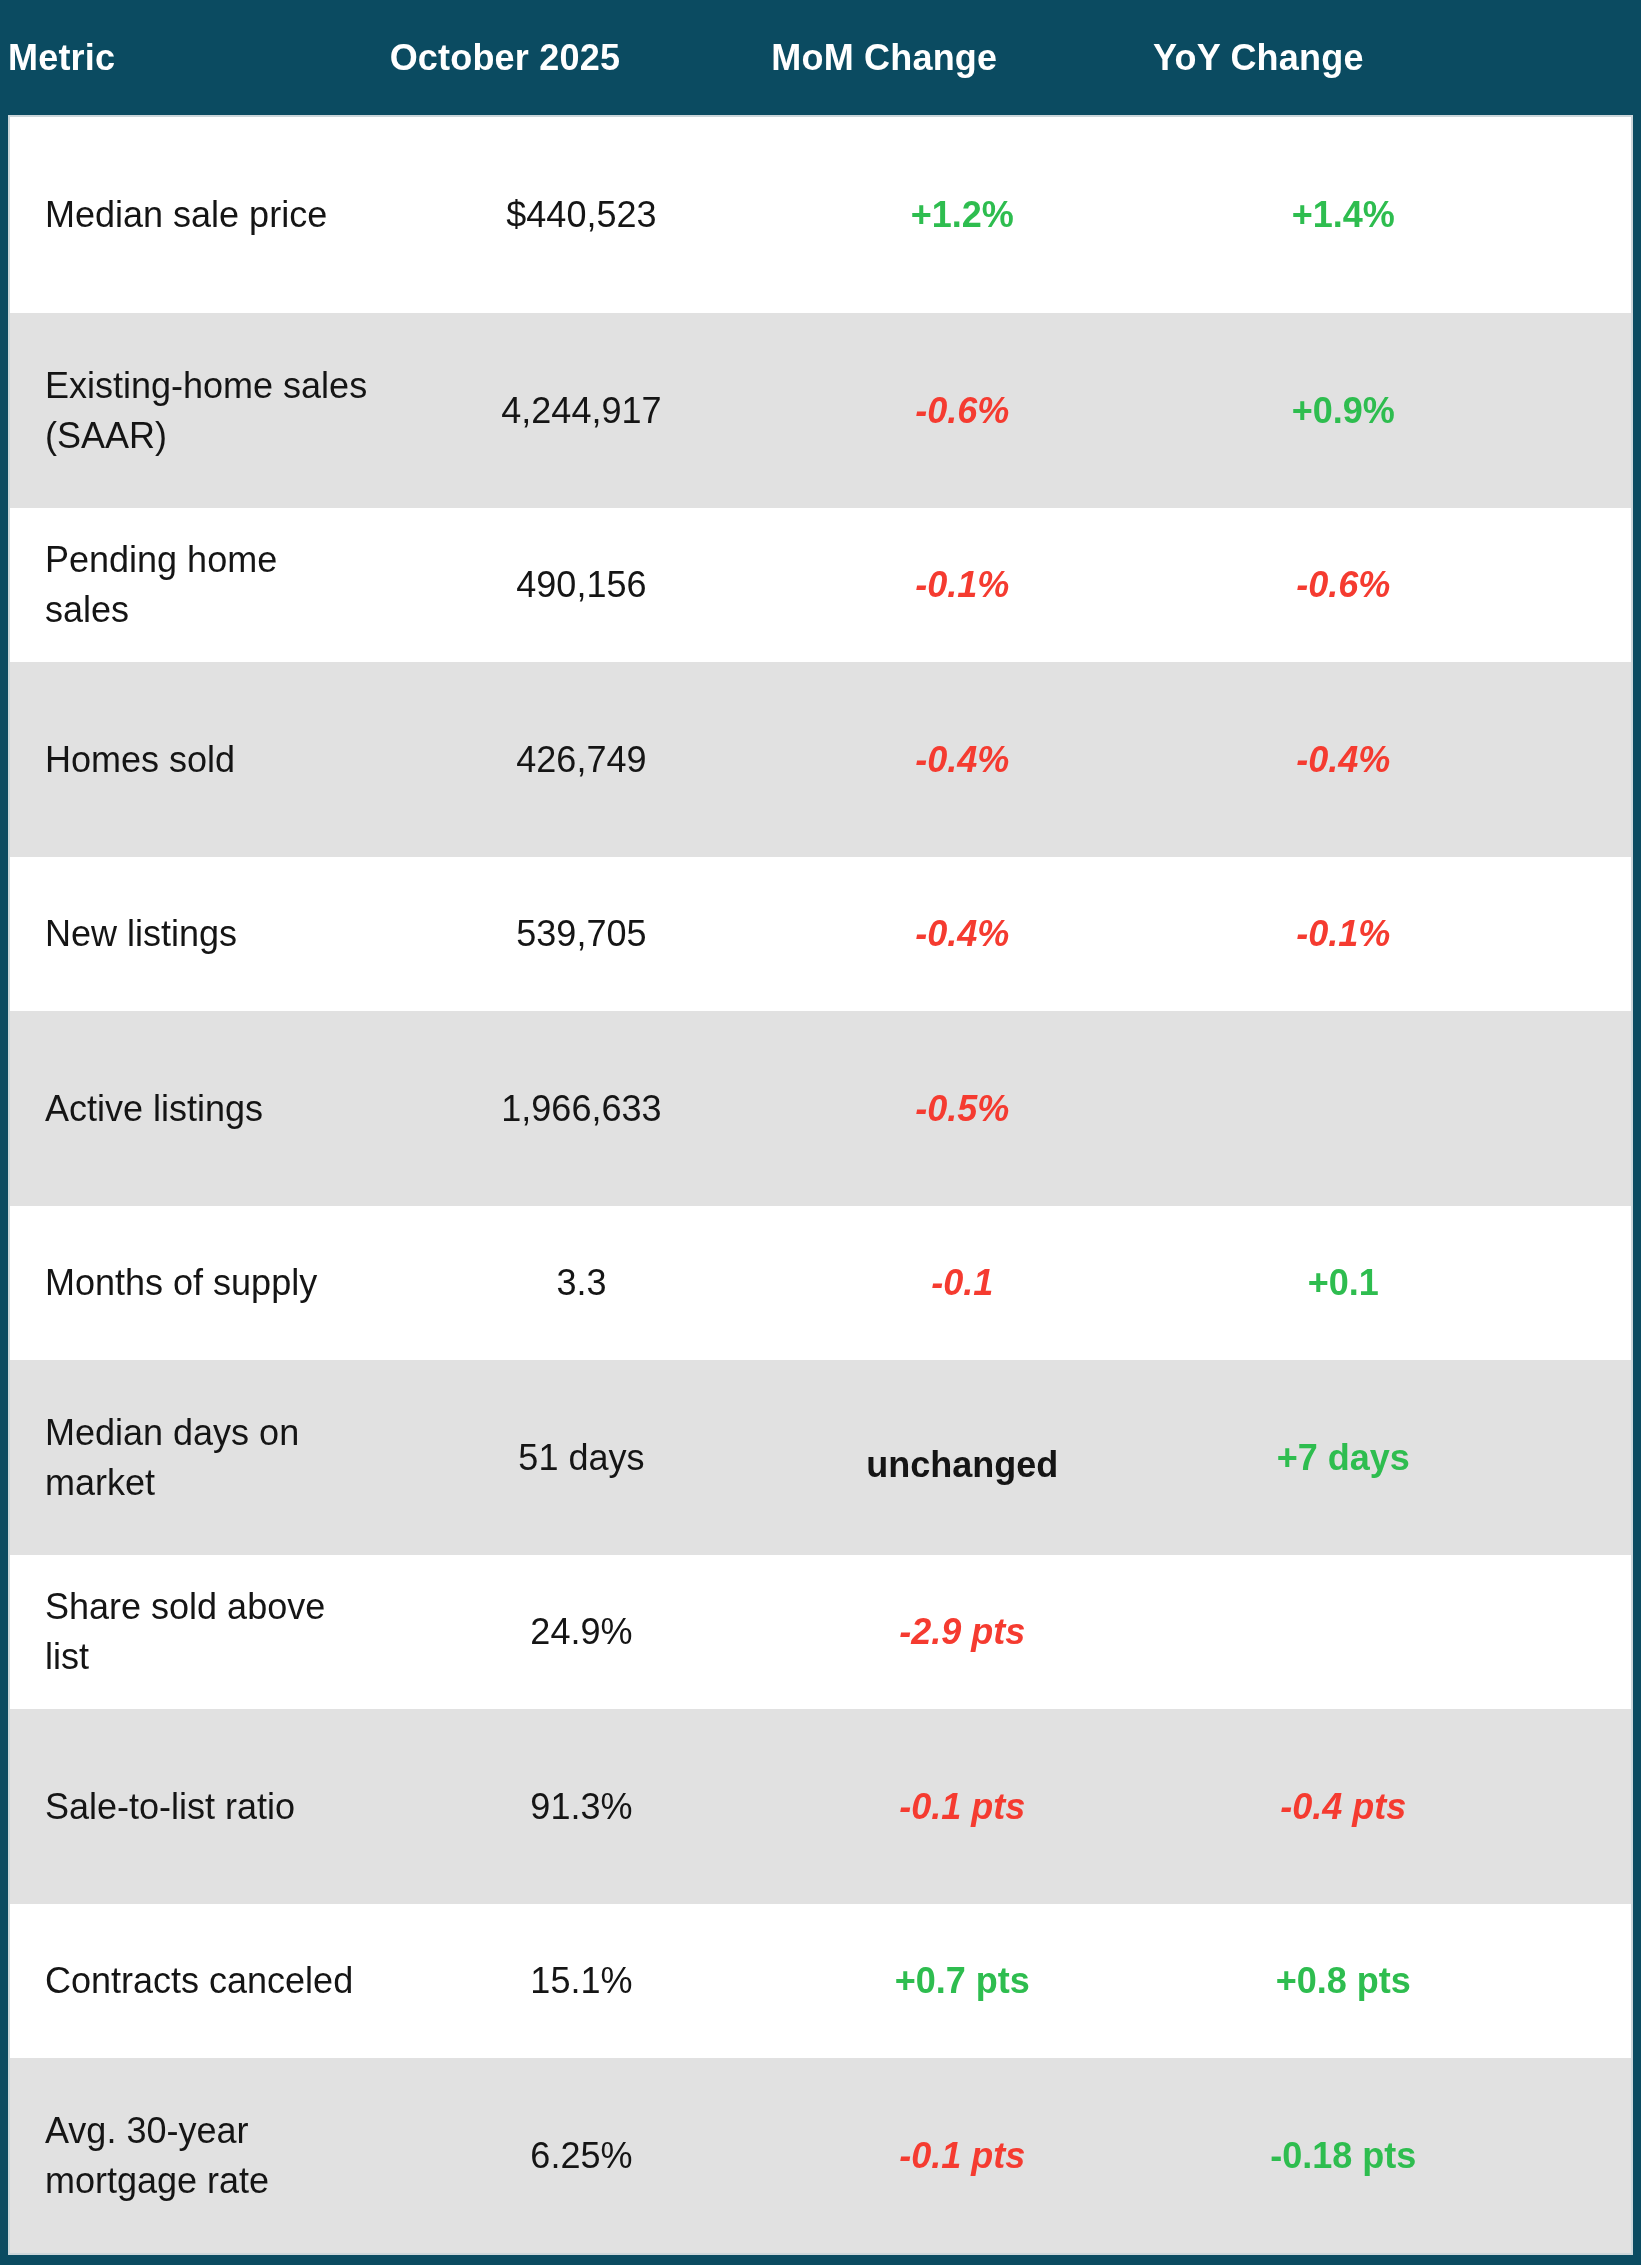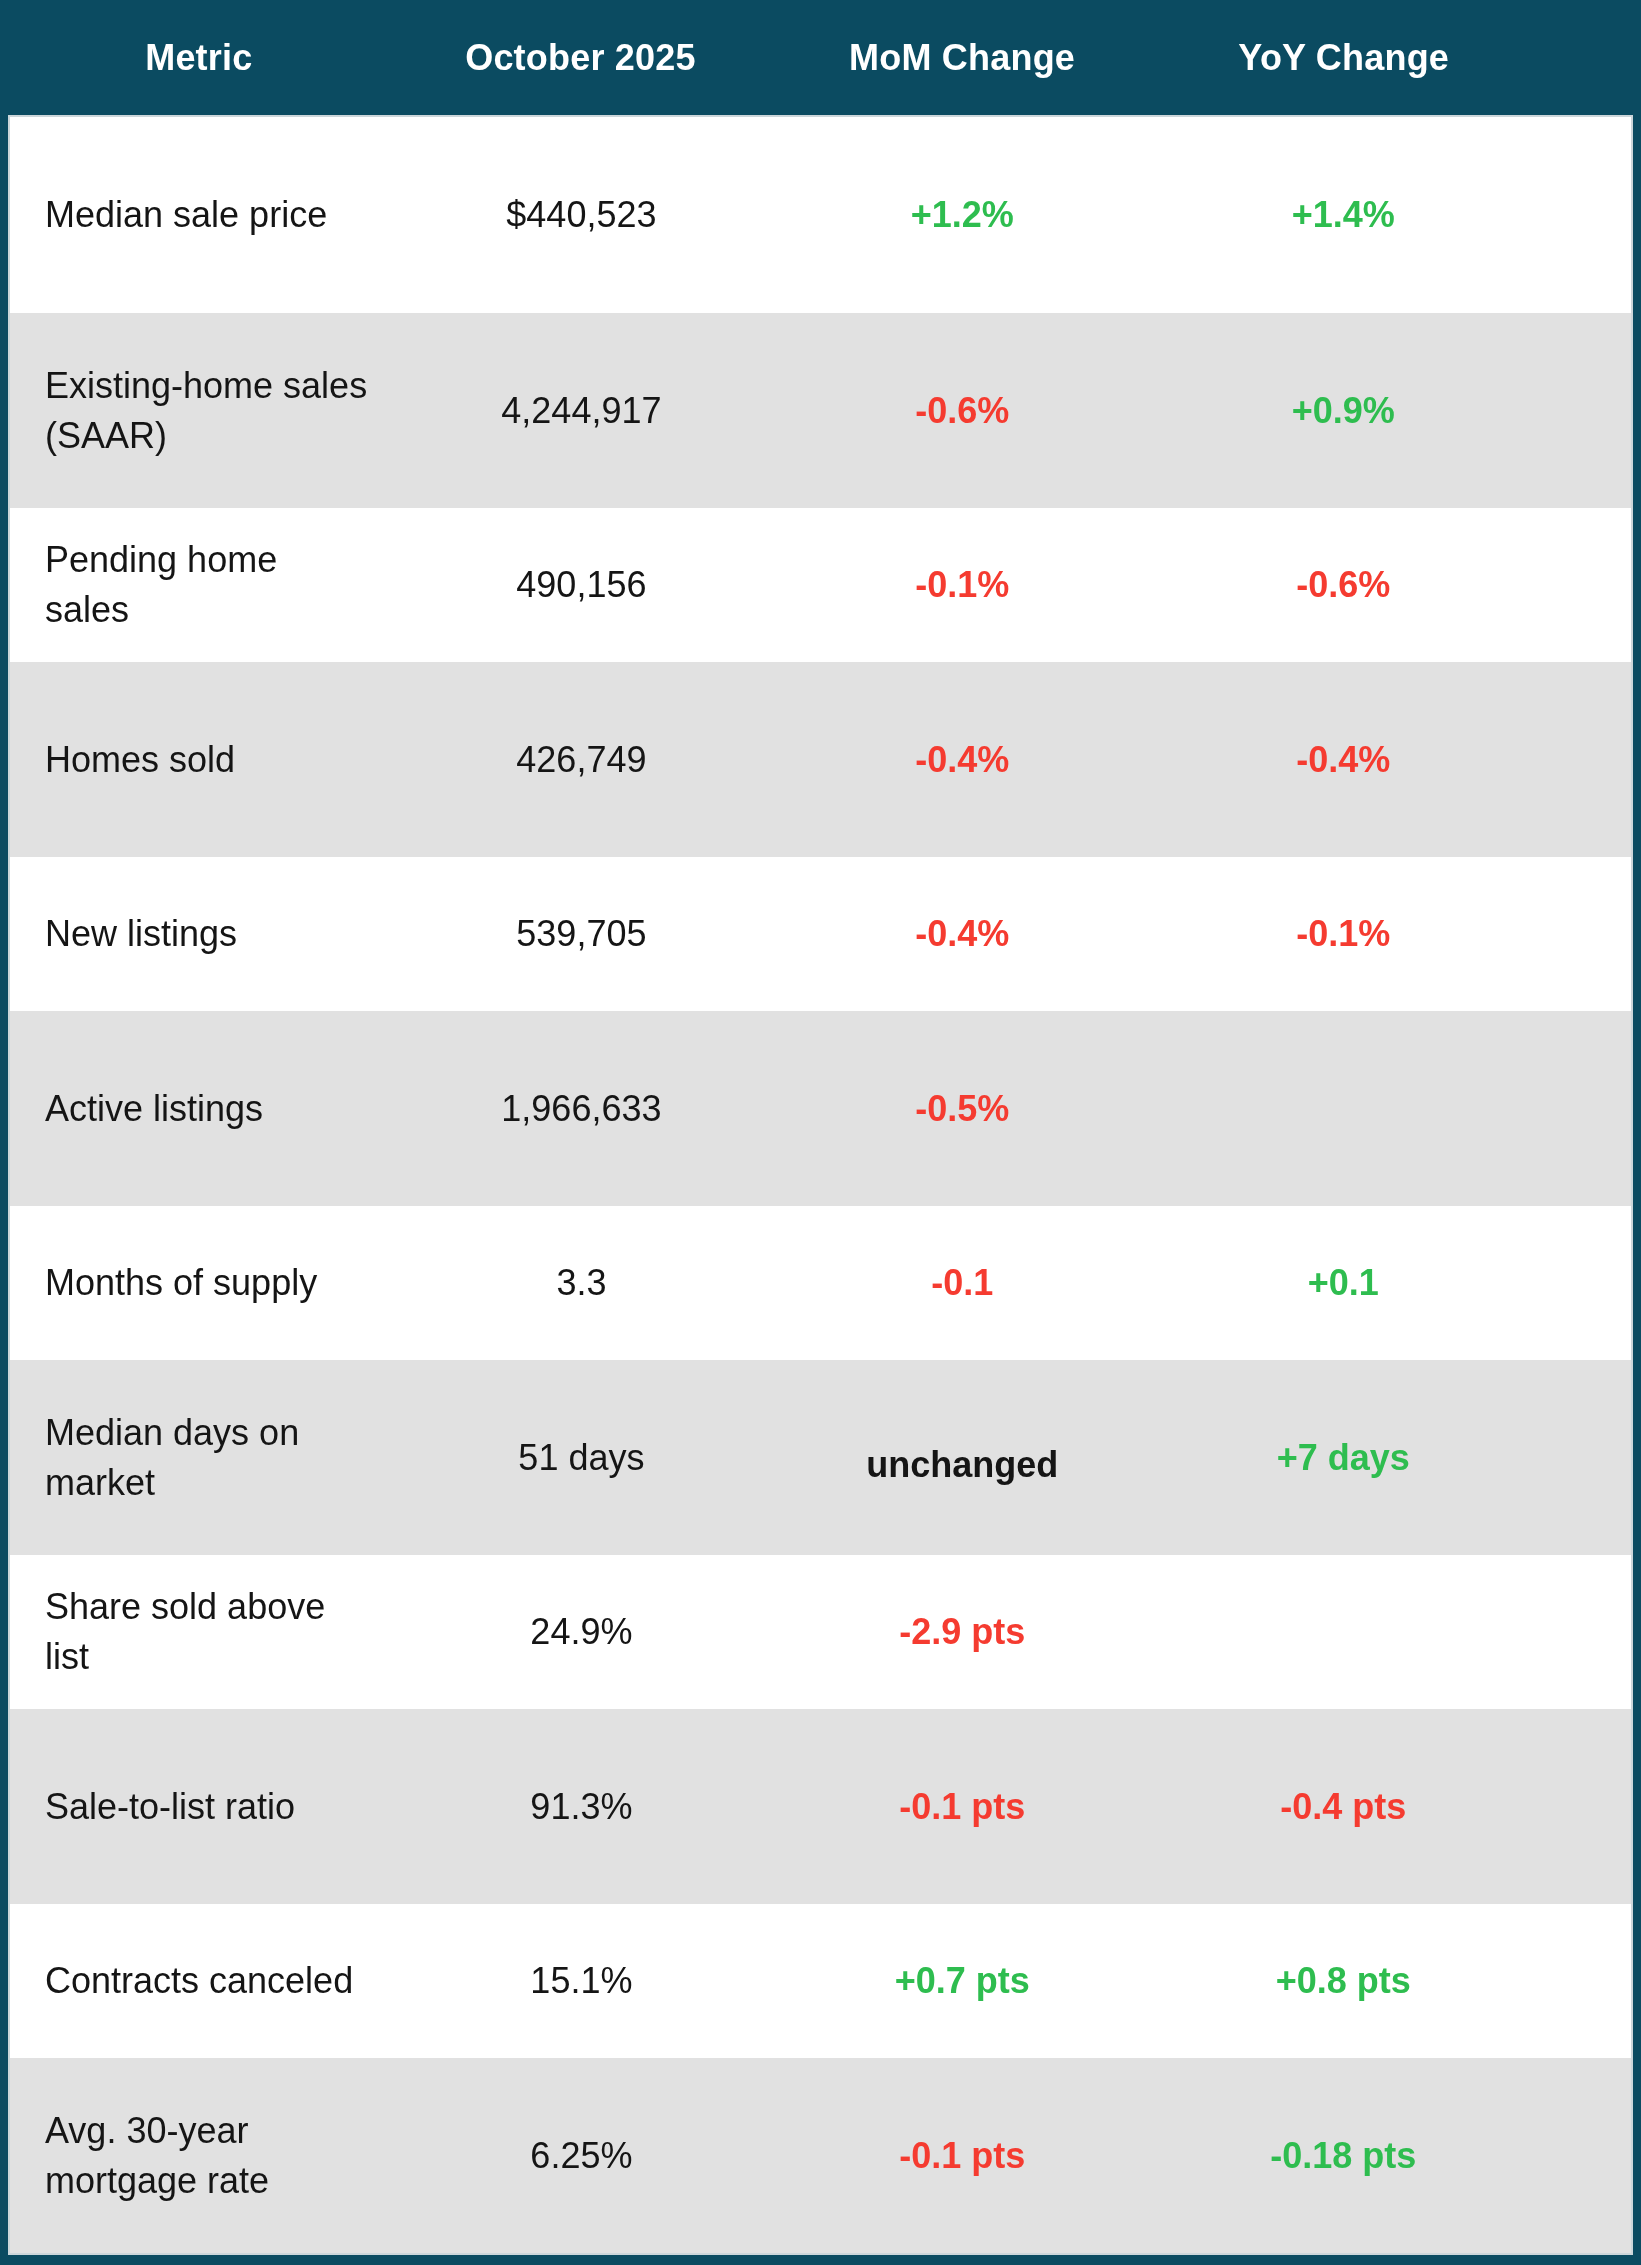--- a/index.html
+++ b/index.html
@@ -24,21 +24,21 @@
   }
   .frame{width:1641px;height:2265px;background:var(--teal);}
   .header{
     height:115px;
     display:grid;
     grid-template-columns:repeat(4,1fr);
     align-items:center;
     padding:0 calc(6% + 8px) 0 8px;
   }
   .header .col{
-    text-align:center;
+    text-align:left;
     color:var(--header_text);
     font-weight:bold;
     font-size:36px;
     letter-spacing:0.2px;
   }
   .body{
     margin:0 8px 8px 8px;
     background:var(--row_white);
     border:2px solid var(--separator);
   }
@@ -56,21 +56,21 @@
     line-height:1.38;
   }
   .cell.metric{
     text-align:left;
     padding-left:35px;
     white-space:pre-line;
   }
   .cell.value{text-align:center;}
   .cell.change{text-align:center;font-weight:bold;}
   .green{color:var(--green);}
-  .red{color:var(--red);}
+  .red{color:var(--red);font-style:italic;}
   .neutral{color:var(--text);margin-top:14px;}
 </style>
 </head>
 <body>
 
 <div class="frame">
 
   <div class="header">
     <div class="col">Metric</div>
     <div class="col">October 2025</div>

